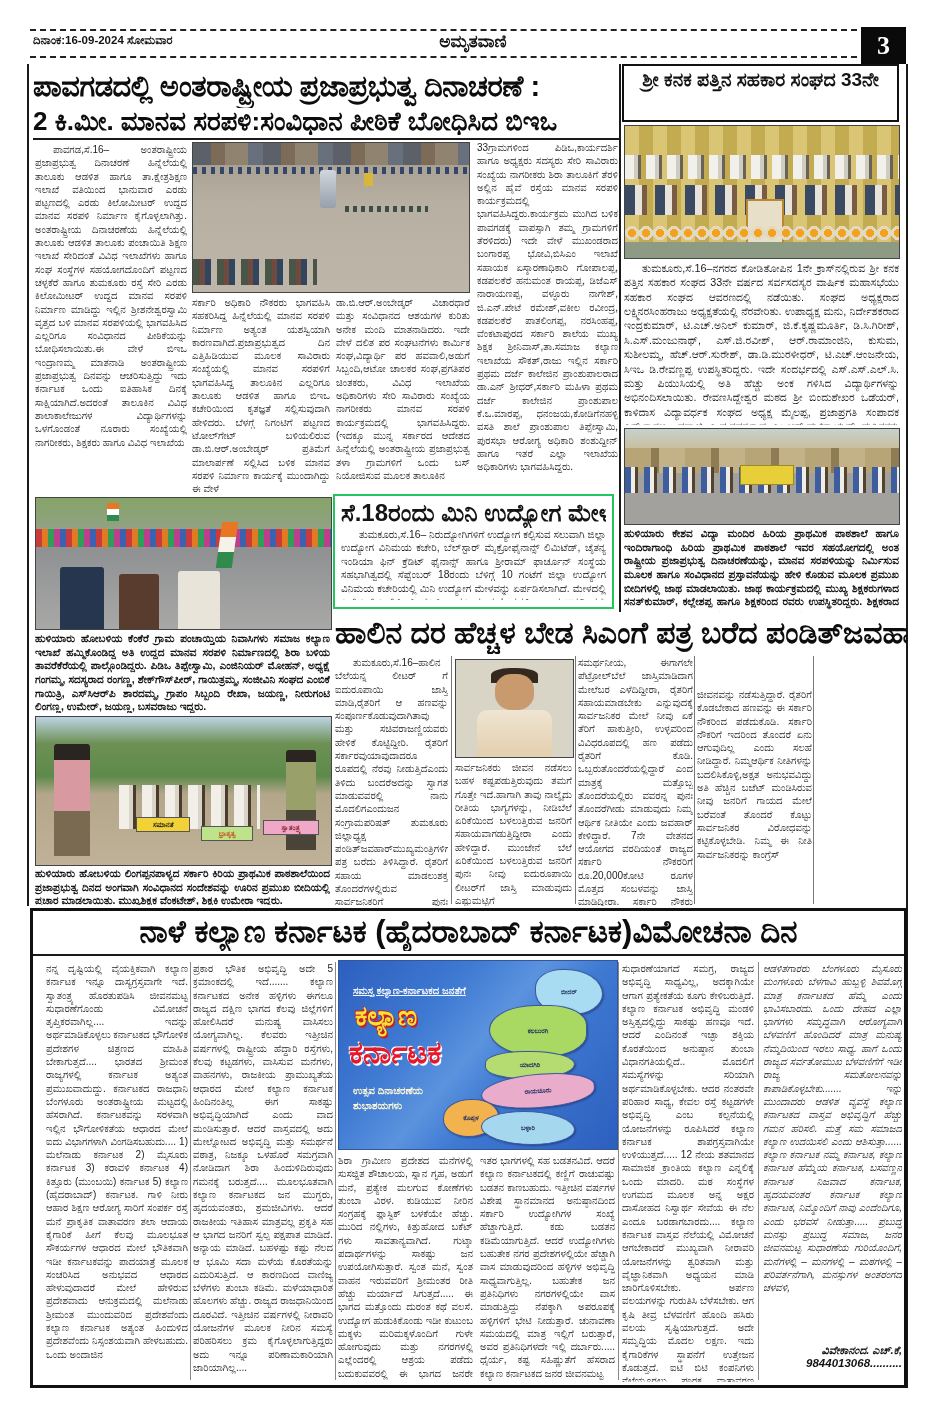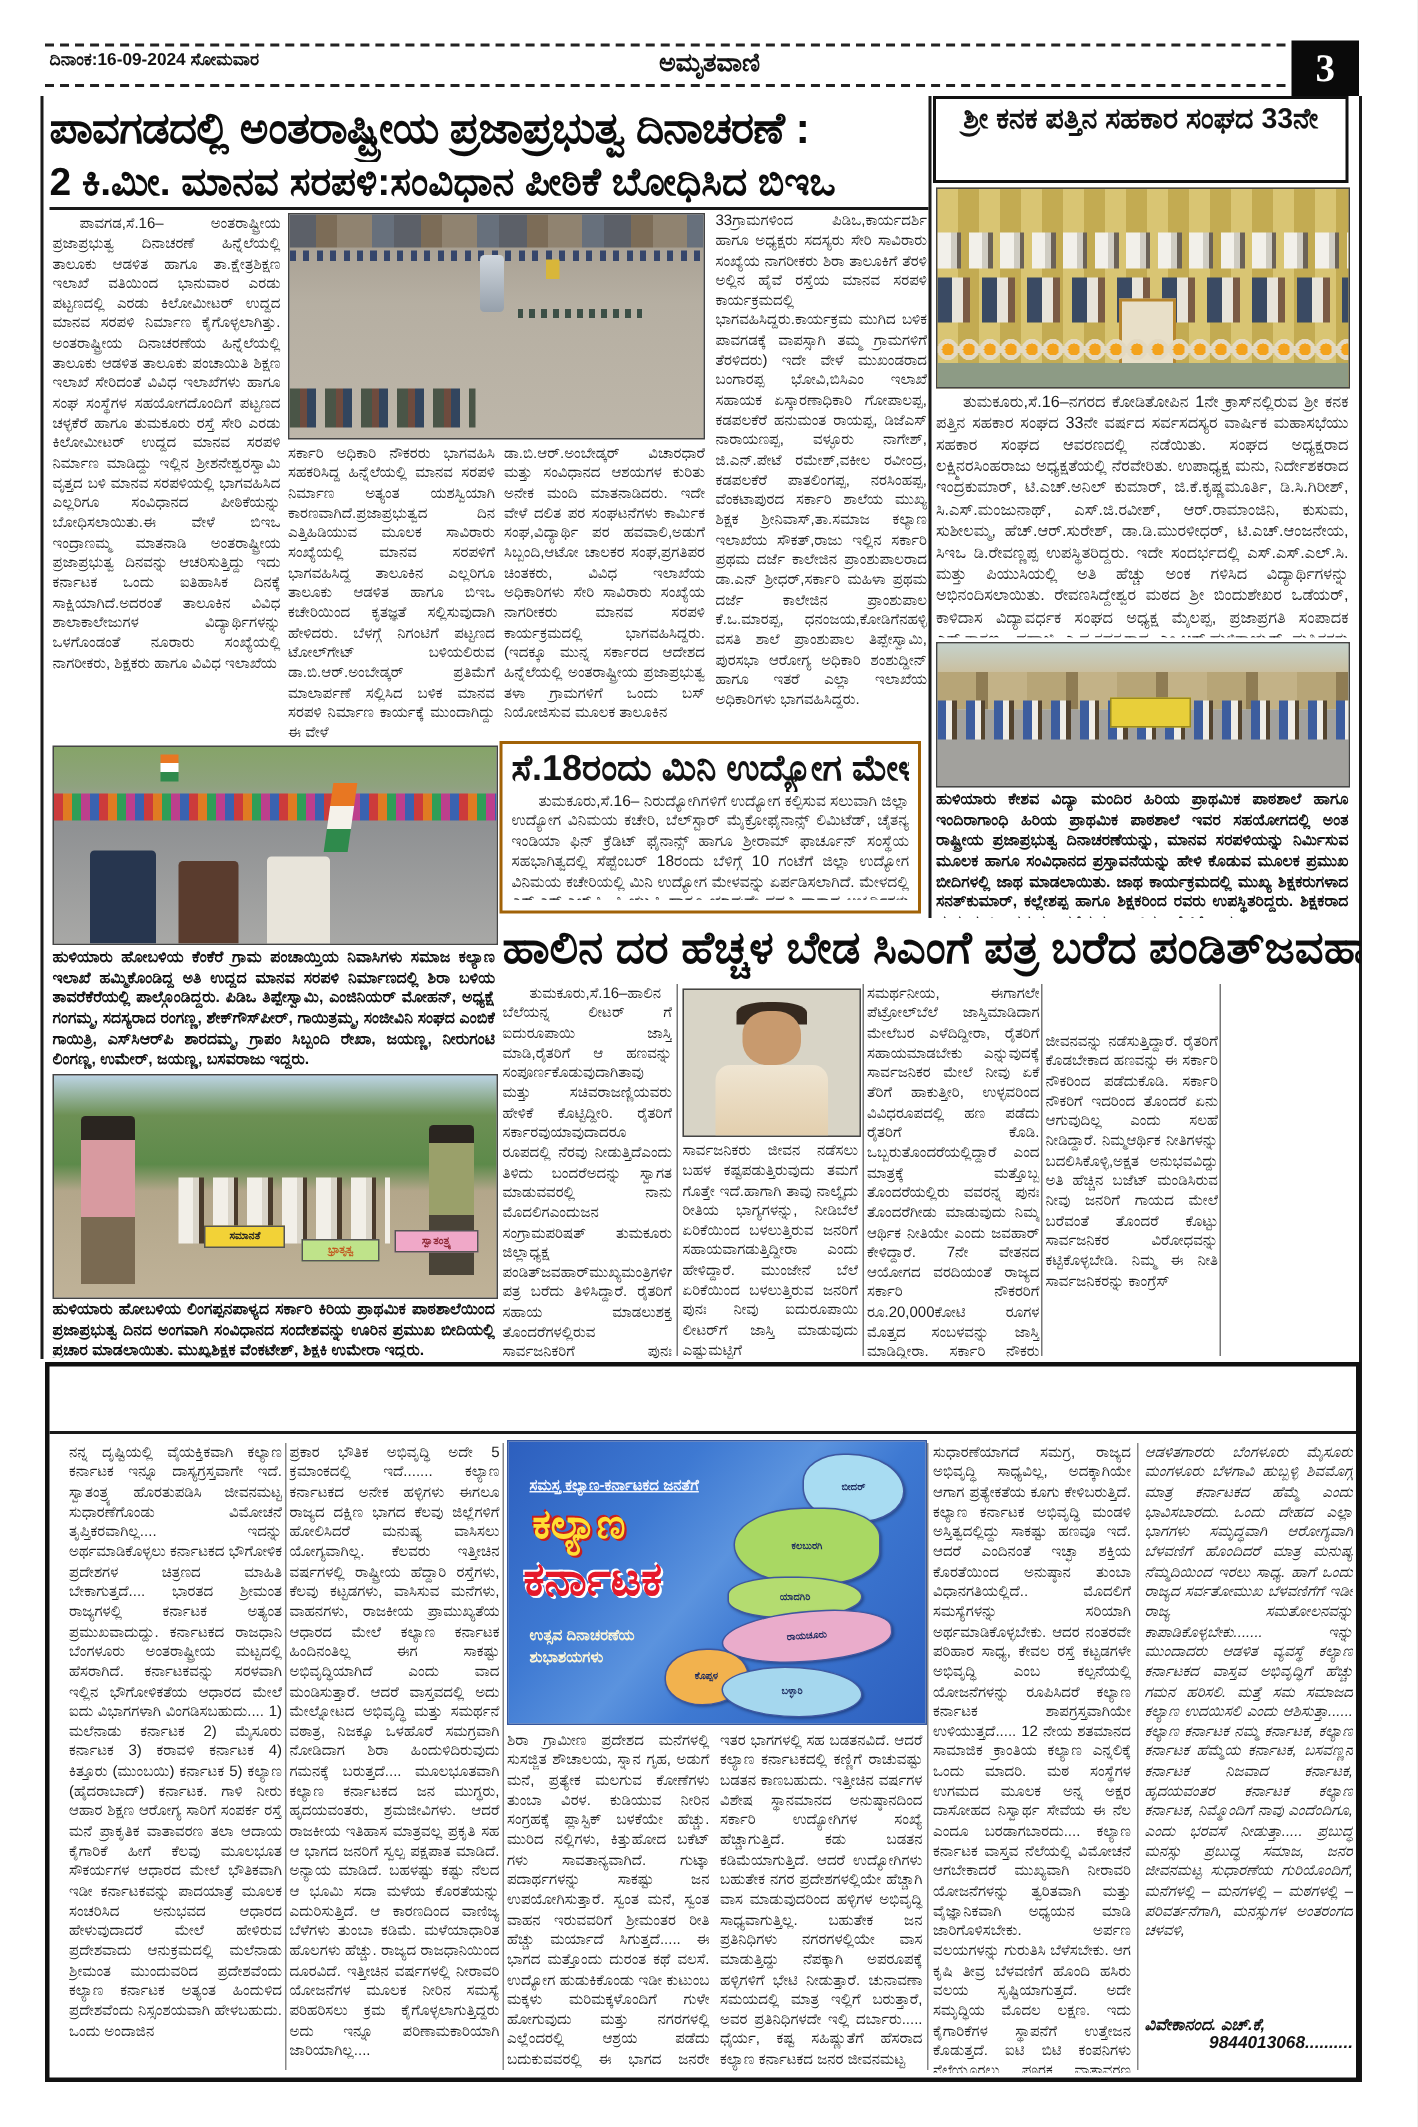--- a/index.html
+++ b/index.html
@@ -34,21 +34,21 @@
   #kanaka-photo{left:624px;top:125px;width:274px;height:132px;background:#c9b77d;}
   #kanaka-body{left:624px;top:261px;width:275px;height:164px;font-size:10.8px;}
   #kanaka-photo2{left:624px;top:428px;width:274px;height:95px;background:#cfd6cd;}
   #kanaka-caption{left:624px;top:527px;width:275px;height:85px;}
   
   #lphotoA{left:35px;top:497px;width:295px;height:131px;background:linear-gradient(180deg,#86a468 0%,#8fa27f 20%,#9aa08e 26%,#8f9092 34%,#a0a0a0 100%);}
   #lcaptionA{left:35px;top:632px;width:295px;height:81px;}
   #lphotoB{left:35px;top:716px;width:295px;height:148px;background:linear-gradient(180deg,#bcd4e4 0%,#6d9054 18%,#5d8a4a 40%,#b3a68a 52%,#bfb298 100%);}
   #lcaptionB{left:35px;top:867px;width:295px;height:38px;}
   
-  #jobfair-box{left:333px;top:494px;width:281px;height:115px;border:2px solid #a16207;box-sizing:border-box;padding:2px 6px;}
+  #jobfair-box{left:333px;top:494px;width:281px;height:115px;border:2px solid #22c55e;box-sizing:border-box;padding:2px 6px;}
   #jobfair-headline{font-size:24px;line-height:30px;font-weight:700;text-align:left;white-space:nowrap;overflow:hidden;}
   #jobfair-body{font-size:10.3px;line-height:1.3;text-align:justify;overflow:hidden;height:72px;}
   
   #milk-headline{left:335px;top:612px;width:572px;height:42px;font-size:30px;line-height:42px;text-align:center;white-space:nowrap;}
   #milk-colA{left:335px;top:656px;width:113px;height:250px;}
   #milk-photo{left:455px;top:659px;width:117px;height:97px;background:#d8d4c6;}
   #milk-under{left:455px;top:761px;width:117px;height:145px;}
   #milk-colB{left:578px;top:656px;width:115px;height:250px;}
   #milk-colC{left:697px;top:688px;width:115px;height:250px;}
   #milk-colD{left:817px;top:656px;width:88px;height:250px;}
@@ -179,20 +179,21 @@
   </div>
   <div class="abs body-txt kn" id="milk-under">ಸಾರ್ವಜನಿಕರು ಜೀವನ ನಡೆಸಲು ಬಹಳ ಕಷ್ಟಪಡುತ್ತಿರುವುದು ತಮಗೆ ಗೊತ್ತೇ ಇದೆ.ಹಾಗಾಗಿ ತಾವು ನಾಲ್ಕೈದು ರೀತಿಯ ಭಾಗ್ಯಗಳನ್ನು, ನೀಡಿಬೆಲೆ ಏರಿಕೆಯಿಂದ ಬಳಲುತ್ತಿರುವ ಜನರಿಗೆ ಸಹಾಯವಾಗಡುತ್ತಿದ್ದೀರಾ ಎಂದು ಹೇಳಿದ್ದಾರೆ. ಮುಂಜೇನೆ ಬೆಲೆ ಏರಿಕೆಯಿಂದ ಬಳಲುತ್ತಿರುವ ಜನರಿಗೆ ಪುನಃ ನೀವು ಐದುರೂಪಾಯಿ ಲೀಟರ್‌ಗೆ ಜಾಸ್ತಿ ಮಾಡುವುದು ಎಷ್ಟುಮಟ್ಟಿಗೆ</div>
   <div class="abs body-txt kn" id="milk-colB">ಸಮರ್ಥನೀಯ, ಈಗಾಗಲೇ ಪೆಟ್ರೋಲ್‌ಬೆಲೆ ಜಾಸ್ತಿಮಾಡಿದಾಗ ಮೇಲೆಬರ ಎಳೆದಿದ್ದೀರಾ, ರೈತರಿಗೆ ಸಹಾಯಮಾಡಬೇಕು ಎನ್ನುವುದಕ್ಕೆ ಸಾರ್ವಜನಿಕರ ಮೇಲೆ ನೀವು ಏಕೆ ತೆರಿಗೆ ಹಾಕುತ್ತೀರಿ, ಉಳ್ಳವರಿಂದ ವಿವಿಧರೂಪದಲ್ಲಿ ಹಣ ಪಡೆದು ರೈತರಿಗೆ ಕೊಡಿ. ಒಬ್ಬರುತೊಂದರೆಯಲ್ಲಿದ್ದಾರೆ ಎಂದ ಮಾತ್ರಕ್ಕೆ ಮತ್ತೊಬ್ಬ ತೊಂದರೆಯಲ್ಲಿರು ವವರನ್ನ ಪುನಃ ತೊಂದರೆಗೀಡು ಮಾಡುವುದು ನಿಮ್ಮ ಆರ್ಥಿಕ ನೀತಿಯೇ ಎಂದು ಜವಹಾರ್ ಕೇಳಿದ್ದಾರೆ. 7ನೇ ವೇತನದ ಆಯೋಗದ ವರದಿಯಂತೆ ರಾಜ್ಯದ ಸರ್ಕಾರಿ ನೌಕರರಿಗೆ ರೂ.20,000ಕೋಟಿ ರೂಗಳ ಮೊತ್ತದ ಸಂಬಳವನ್ನು ಜಾಸ್ತಿ ಮಾಡಿದ್ದೀರಾ. ಸರ್ಕಾರಿ ನೌಕರು ಈಗಾಗಲೇ ಕಾಲಕಾಲಕ್ಕೆ ಶಕ್ತಿಂತೆ ಸಂಬಳ ಮತ್ತು ಭತ್ಯೆಯನ್ನು ಜಾಸ್ತಿ ಮಾಡಿಕೊಂಡು ಯಾವತೊಂದರೆ ಇಲ್ಲದ</div>
   <div class="abs body-txt kn" id="milk-colC">ಜೀವನವನ್ನು ನಡೆಸುತ್ತಿದ್ದಾರೆ. ರೈತರಿಗೆ ಕೊಡಬೇಕಾದ ಹಣವನ್ನು ಈ ಸರ್ಕಾರಿ ನೌಕರಿಂದ ಪಡೆದುಕೊಡಿ. ಸರ್ಕಾರಿ ನೌಕರಿಗೆ ಇದರಿಂದ ತೊಂದರೆ ಏನು ಆಗುವುದಿಲ್ಲ ಎಂದು ಸಲಹೆ ನೀಡಿದ್ದಾರೆ. ನಿಮ್ಮಆರ್ಥಿಕ ನೀತಿಗಳನ್ನು ಬದಲಿಸಿಕೊಳ್ಳಿ,ಅಕ್ಷತ ಅನುಭವವಿದ್ದು ಅತಿ ಹೆಚ್ಚಿನ ಬಜೆಟ್ ಮಂಡಿಸಿರುವ ನೀವು ಜನರಿಗೆ ಗಾಯದ ಮೇಲೆ ಬರೆವಂತೆ ತೊಂದರೆ ಕೊಟ್ಟು ಸಾರ್ವಜನಿಕರ ವಿರೋಧವನ್ನು ಕಟ್ಟಿಕೊಳ್ಳಬೇಡಿ. ನಿಮ್ಮ ಈ ನೀತಿ ಸಾರ್ವಜನಿಕರನ್ನು ಕಾಂಗ್ರೆಸ್</div>
   <div class="abs milk-rule" style="left:451px;"></div>
   <div class="abs milk-rule" style="left:575px;"></div>
   <div class="abs milk-rule" style="left:694px;"></div>
   <div class="abs milk-rule" style="left:813px;"></div>
 
   <div class="abs" id="kalyana-box"></div>
+  <div class="abs headline kn" id="kalyana-headline">ನಾಳೆ ಕಲ್ಯಾಣ ಕರ್ನಾಟಕ (ಹೈದರಾಬಾದ್ ಕರ್ನಾಟಕ)ವಿಮೋಚನಾ ದಿನ</div>
   <div class="abs rule" id="kalyana-sep"></div>
 
   <div class="abs body-txt kn kcol" id="kal-col1">ನನ್ನ ದೃಷ್ಟಿಯಲ್ಲಿ ವೈಯಕ್ತಿಕವಾಗಿ ಕಲ್ಯಾಣ ಕರ್ನಾಟಕ ಇನ್ನೂ ದಾಸ್ಯಗ್ರಸ್ತವಾಗೇ ಇದೆ. ಸ್ವಾತಂತ್ರ್ಯ ಹೊರತುಪಡಿಸಿ ಜೀವನಮಟ್ಟ ಸುಧಾರಣೆಗೊಂಡು ವಿಮೋಚನೆ ತೃಪ್ತಿಕರವಾಗಿಲ್ಲ.... ಇದನ್ನು ಅರ್ಥಮಾಡಿಕೊಳ್ಳಲು ಕರ್ನಾಟಕದ ಭೌಗೋಳಿಕ ಪ್ರದೇಶಗಳ ಚಿತ್ರಣದ ಮಾಹಿತಿ ಬೇಕಾಗುತ್ತದೆ.... ಭಾರತದ ಶ್ರೀಮಂತ ರಾಜ್ಯಗಳಲ್ಲಿ ಕರ್ನಾಟಕ ಅತ್ಯಂತ ಪ್ರಮುಖವಾದುದ್ದು. ಕರ್ನಾಟಕದ ರಾಜಧಾನಿ ಬೆಂಗಳೂರು ಅಂತರಾಷ್ಟ್ರೀಯ ಮಟ್ಟದಲ್ಲಿ ಹೆಸರಾಗಿದೆ. ಕರ್ನಾಟಕವನ್ನು ಸರಳವಾಗಿ ಇಲ್ಲಿನ ಭೌಗೋಳಿಕತೆಯ ಆಧಾರದ ಮೇಲೆ ಐದು ವಿಭಾಗಗಳಾಗಿ ವಿಂಗಡಿಸಬಹುದು.... 1) ಮಲೆನಾಡು ಕರ್ನಾಟಕ 2) ಮೈಸೂರು ಕರ್ನಾಟಕ 3) ಕರಾವಳಿ ಕರ್ನಾಟಕ 4) ಕಿತ್ತೂರು (ಮುಂಬಯಿ) ಕರ್ನಾಟಕ 5) ಕಲ್ಯಾಣ (ಹೈದರಾಬಾದ್) ಕರ್ನಾಟಕ. ಗಾಳಿ ನೀರು ಆಹಾರ ಶಿಕ್ಷಣ ಆರೋಗ್ಯ ಸಾರಿಗೆ ಸಂಪರ್ಕ ರಸ್ತೆ ಮನೆ ಪ್ರಾಕೃತಿಕ ವಾತಾವರಣ ತಲಾ ಆದಾಯ ಕೈಗಾರಿಕೆ ಹೀಗೆ ಕೆಲವು ಮೂಲಭೂತ ಸೌಕರ್ಯಗಳ ಆಧಾರದ ಮೇಲೆ ಭೌತಿಕವಾಗಿ ಇಡೀ ಕರ್ನಾಟಕವನ್ನು ಪಾದಯಾತ್ರೆ ಮೂಲಕ ಸಂಚರಿಸಿದ ಅನುಭವದ ಆಧಾರದ ಹೇಳುವುದಾದರೆ ಮೇಲೆ ಹೇಳಿರುವ ಪ್ರದೇಶವಾದು ಆನುಕ್ರಮದಲ್ಲಿ ಮಲೆನಾಡು ಶ್ರೀಮಂತ ಮುಂದುವರಿದ ಪ್ರದೇಶವೆಂದು ಕಲ್ಯಾಣ ಕರ್ನಾಟಕ ಅತ್ಯಂತ ಹಿಂದುಳಿದ ಪ್ರದೇಶವೆಂದು ನಿಸ್ಸಂಶಯವಾಗಿ ಹೇಳಬಹುದು. ಒಂದು ಅಂದಾಜಿನ</div>
   <div class="abs body-txt kn kcol" id="kal-col2">ಪ್ರಕಾರ ಭೌತಿಕ ಅಭಿವೃದ್ಧಿ ಅದೇ 5 ಕ್ರಮಾಂಕದಲ್ಲಿ ಇದೆ....... ಕಲ್ಯಾಣ ಕರ್ನಾಟಕದ ಅನೇಕ ಹಳ್ಳಿಗಳು ಈಗಲೂ ರಾಜ್ಯದ ದಕ್ಷಿಣ ಭಾಗದ ಕೆಲವು ಜಿಲ್ಲೆಗಳಿಗೆ ಹೋಲಿಸಿದರೆ ಮನುಷ್ಯ ವಾಸಿಸಲು ಯೋಗ್ಯವಾಗಿಲ್ಲ. ಕೆಲವರು ಇತ್ತೀಚಿನ ವರ್ಷಗಳಲ್ಲಿ ರಾಷ್ಟ್ರೀಯ ಹೆದ್ದಾರಿ ರಸ್ತೆಗಳು, ಕೆಲವು ಕಟ್ಟಡಗಳು, ವಾಸಿಸುವ ಮನೆಗಳು, ವಾಹನಗಳು, ರಾಜಕೀಯ ಪ್ರಾಮುಖ್ಯತೆಯ ಆಧಾರದ ಮೇಲೆ ಕಲ್ಯಾಣ ಕರ್ನಾಟಕ ಹಿಂದಿನಂತಿಲ್ಲ ಈಗ ಸಾಕಷ್ಟು ಅಭಿವೃದ್ಧಿಯಾಗಿದೆ ಎಂದು ವಾದ ಮಂಡಿಸುತ್ತಾರೆ. ಆದರೆ ವಾಸ್ತವದಲ್ಲಿ ಅದು ಮೇಲ್ನೋಟದ ಅಭಿವೃದ್ಧಿ ಮತ್ತು ಸಮರ್ಥನೆ ವಠಾತ್ರ, ನಿಜಕ್ಕೂ ಒಳಹೊರೆ ಸಮಗ್ರವಾಗಿ ನೋಡಿದಾಗ ಶಿರಾ ಹಿಂದುಳಿದಿರುವುದು ಗಮನಕ್ಕೆ ಬರುತ್ತದೆ.... ಮೂಲಭೂತವಾಗಿ ಕಲ್ಯಾಣ ಕರ್ನಾಟಕದ ಜನ ಮುಗ್ಧರು, ಹೃದಯವಂತರು, ಶ್ರಮಜೀವಿಗಳು. ಆದರೆ ರಾಜಕೀಯ ಇತಿಹಾಸ ಮಾತ್ರವಲ್ಲ ಪ್ರಕೃತಿ ಸಹ ಆ ಭಾಗದ ಜನರಿಗೆ ಸ್ವಲ್ಪ ಪಕ್ಷಪಾತ ಮಾಡಿದೆ. ಅನ್ಯಾಯ ಮಾಡಿದೆ. ಬಹಳಷ್ಟು ಕಷ್ಟು ನೆಲದ ಆ ಭೂಮಿ ಸದಾ ಮಳೆಯ ಕೊರತೆಯನ್ನು ಎದುರಿಸುತ್ತಿದೆ. ಆ ಕಾರಣದಿಂದ ವಾಣಿಜ್ಯ ಬೆಳೆಗಳು ತುಂಬಾ ಕಡಿಮೆ. ಮಳೆಯಾಧಾರಿತ ಹೊಲಗಳು ಹೆಚ್ಚು. ರಾಜ್ಯದ ರಾಜಧಾನಿಯಿಂದ ದೂರವಿದೆ. ಇತ್ತೀಚಿನ ವರ್ಷಗಳಲ್ಲಿ ನೀರಾವರಿ ಯೋಜನೆಗಳ ಮೂಲಕ ನೀರಿನ ಸಮಸ್ಯೆ ಪರಿಹರಿಸಲು ಕ್ರಮ ಕೈಗೊಳ್ಳಲಾಗುತ್ತಿದ್ದರು ಅದು ಇನ್ನೂ ಪರಿಣಾಮಕಾರಿಯಾಗಿ ಜಾರಿಯಾಗಿಲ್ಲ....</div>
 
   <div class="abs" id="map">
     <div class="abs t1 kn">ಸಮಸ್ತ ಕಲ್ಯಾಣ-ಕರ್ನಾಟಕದ ಜನತೆಗೆ</div>
     <div class="abs t2 kn">ಕಲ್ಯಾಣ</div>
     <div class="abs t3 kn">ಕರ್ನಾಟಕ</div>
     <div class="abs t4 kn">
@@ -217,21 +218,21 @@
     <div class="abs district" id="d-ballari">
         <span class="kn">ಬಳ್ಳಾರಿ</span>
       </div>
   </div>
 
   <div class="abs body-txt kn" id="kal-col3">ಶಿರಾ ಗ್ರಾಮೀಣ ಪ್ರದೇಶದ ಮನೆಗಳಲ್ಲಿ ಸುಸಜ್ಜಿತ ಶೌಚಾಲಯ, ಸ್ನಾನ ಗೃಹ, ಅಡುಗೆ ಮನೆ, ಪ್ರತ್ಯೇಕ ಮಲಗುವ ಕೋಣೆಗಳು ತುಂಬಾ ವಿರಳ. ಕುಡಿಯುವ ನೀರಿನ ಸಂಗ್ರಹಕ್ಕೆ ಪ್ಲಾಸ್ಟಿಕ್ ಬಳಕೆಯೇ ಹೆಚ್ಚು. ಮುರಿದ ನಲ್ಲಿಗಳು, ಕಿತ್ತುಹೋದ ಬಕೆಟ್ ಗಳು ಸಾವತಾನ್ಯವಾಗಿದೆ. ಗುಟ್ಕಾ ಪದಾರ್ಥಗಳನ್ನು ಸಾಕಷ್ಟು ಜನ ಉಪಯೋಗಿಸುತ್ತಾರೆ. ಸ್ವಂತ ಮನೆ, ಸ್ವಂತ ವಾಹನ ಇರುವವರಿಗೆ ಶ್ರೀಮಂತರ ರೀತಿ ಹೆಚ್ಚು ಮರ್ಯಾದೆ ಸಿಗುತ್ತದೆ..... ಈ ಭಾಗದ ಮತ್ತೊಂದು ದುರಂತ ಕಥೆ ವಲಸೆ. ಉದ್ಯೋಗ ಹುಡುಕಿಕೊಂಡು ಇಡೀ ಕುಟುಂಬ ಮಕ್ಕಳು ಮರಿಮಕ್ಕಳೊಂದಿಗೆ ಗುಳೇ ಹೋಗುವುದು ಮತ್ತು ನಗರಗಳಲ್ಲಿ ಎಲ್ಲೆಂದರಲ್ಲಿ ಆಶ್ರಯ ಪಡೆದು ಬದುಕುವವರಲ್ಲಿ ಈ ಭಾಗದ ಜನರೇ ಹೆಚ್ಚು...</div>
   <div class="abs body-txt kn" id="kal-col4">ಇತರ ಭಾಗಗಳಲ್ಲಿ ಸಹ ಬಡತನವಿದೆ. ಆದರೆ ಕಲ್ಯಾಣ ಕರ್ನಾಟಕದಲ್ಲಿ ಕಣ್ಣಿಗೆ ರಾಚುವಷ್ಟು ಬಡತನ ಕಾಣಬಹುದು. ಇತ್ತೀಚಿನ ವರ್ಷಗಳ ವಿಶೇಷ ಸ್ಥಾನಮಾನದ ಅನುಷ್ಠಾನದಿಂದ ಸರ್ಕಾರಿ ಉದ್ಯೋಗಿಗಳ ಸಂಖ್ಯೆ ಹೆಚ್ಚಾಗುತ್ತಿದೆ. ಕಡು ಬಡತನ ಕಡಿಮೆಯಾಗುತ್ತಿದೆ. ಆದರೆ ಉದ್ಯೋಗಿಗಳು ಬಹುತೇಕ ನಗರ ಪ್ರದೇಶಗಳಲ್ಲಿಯೇ ಹೆಚ್ಚಾಗಿ ವಾಸ ಮಾಡುವುದರಿಂದ ಹಳ್ಳಿಗಳ ಅಭಿವೃದ್ಧಿ ಸಾಧ್ಯವಾಗುತ್ತಿಲ್ಲ. ಬಹುತೇಕ ಜನ ಪ್ರತಿನಿಧಿಗಳು ನಗರಗಳಲ್ಲಿಯೇ ವಾಸ ಮಾಡುತ್ತಿದ್ದು ನೆಪಕ್ಕಾಗಿ ಅಪರೂಪಕ್ಕೆ ಹಳ್ಳಿಗಳಿಗೆ ಭೇಟಿ ನೀಡುತ್ತಾರೆ. ಚುನಾವಣಾ ಸಮಯದಲ್ಲಿ ಮಾತ್ರ ಇಲ್ಲಿಗೆ ಬರುತ್ತಾರೆ, ಅವರ ಪ್ರತಿನಿಧಿಗಳದೇ ಇಲ್ಲಿ ದರ್ಬಾರು..... ಧೈರ್ಯ, ಕಷ್ಟ ಸಹಿಷ್ಣುತೆಗೆ ಹೆಸರಾದ ಕಲ್ಯಾಣ ಕರ್ನಾಟಕದ ಜನರ ಜೀವನಮಟ್ಟ</div>
   <div class="abs body-txt kn kcol" id="kal-col5">ಸುಧಾರಣೆಯಾಗದೆ ಸಮಗ್ರ, ರಾಜ್ಯದ ಅಭಿವೃದ್ಧಿ ಸಾಧ್ಯವಿಲ್ಲ, ಅದಕ್ಕಾಗಿಯೇ ಆಗಾಗ ಪ್ರತ್ಯೇಕತೆಯ ಕೂಗು ಕೇಳಿಬರುತ್ತಿದೆ. ಕಲ್ಯಾಣ ಕರ್ನಾಟಕ ಅಭಿವೃದ್ಧಿ ಮಂಡಳಿ ಅಸ್ತಿತ್ವದಲ್ಲಿದ್ದು ಸಾಕಷ್ಟು ಹಣವೂ ಇದೆ. ಆದರೆ ಎಂದಿನಂತೆ ಇಚ್ಛಾ ಶಕ್ತಿಯ ಕೊರತೆಯಿಂದ ಅನುಷ್ಠಾನ ತುಂಬಾ ವಿಧಾನಗತಿಯಲ್ಲಿದೆ.. ಮೊದಲಿಗೆ ಸಮಸ್ಯೆಗಳನ್ನು ಸರಿಯಾಗಿ ಅರ್ಥಮಾಡಿಕೊಳ್ಳಬೇಕು. ಆದರ ನಂತರವೇ ಪರಿಹಾರ ಸಾಧ್ಯ, ಕೇವಲ ರಸ್ತೆ ಕಟ್ಟಡಗಳೇ ಅಭಿವೃದ್ಧಿ ಎಂಬ ಕಲ್ಪನೆಯಲ್ಲಿ ಯೋಜನೆಗಳನ್ನು ರೂಪಿಸಿದರೆ ಕಲ್ಯಾಣ ಕರ್ನಾಟಕ ಶಾಪಗ್ರಸ್ತವಾಗಿಯೇ ಉಳಿಯುತ್ತದೆ..... 12 ನೇಯ ಶತಮಾನದ ಸಾಮಾಜಿಕ ಕ್ರಾಂತಿಯ ಕಲ್ಯಾಣ ಎನ್ನಲಿಕ್ಕೆ ಒಂದು ಮಾದರಿ. ಮಠ ಸಂಸ್ಥೆಗಳ ಉಗಮದ ಮೂಲಕ ಅನ್ನ ಅಕ್ಷರ ದಾಸೋಹದ ನಿಸ್ವಾರ್ಥ ಸೇವೆಯ ಈ ನೆಲ ಎಂದೂ ಬರಡಾಗಬಾರದು.... ಕಲ್ಯಾಣ ಕರ್ನಾಟಕ ವಾಸ್ತವ ನೆಲೆಯಲ್ಲಿ ವಿಮೋಚನೆ ಆಗಬೇಕಾದರೆ ಮುಖ್ಯವಾಗಿ ನೀರಾವರಿ ಯೋಜನೆಗಳನ್ನು ತ್ವರಿತವಾಗಿ ಮತ್ತು ವೈಜ್ಞಾನಿಕವಾಗಿ ಅಧ್ಯಯನ ಮಾಡಿ ಜಾರಿಗೊಳಿಸಬೇಕು. ಅರ್ಪಣ ವಲಯಗಳನ್ನು ಗುರುತಿಸಿ ಬೆಳೆಸಬೇಕು. ಆಗ ಕೃಷಿ ತೀವ್ರ ಬೆಳವಣಿಗೆ ಹೊಂದಿ ಹಸಿರು ವಲಯ ಸೃಷ್ಟಿಯಾಗುತ್ತದೆ. ಅದೇ ಸಮೃದ್ಧಿಯ ಮೊದಲ ಲಕ್ಷಣ. ಇದು ಕೈಗಾರಿಕೆಗಳ ಸ್ಥಾಪನೆಗೆ ಉತ್ತೇಜನ ಕೊಡುತ್ತದೆ. ಐಟಿ ಬಿಟಿ ಕಂಪನಿಗಳು ನೆಲೆಯೂರಲು ಪೂರಕ ವಾತಾವರಣ ನಿರ್ಮಿಸುತ್ತದೆ....</div>
   <div class="abs kcol" id="kal-col6">
     <div class="body-txt kn" style="height:382px;">ಆಡಳಿತಗಾರರು ಬೆಂಗಳೂರು ಮೈಸೂರು ಮಂಗಳೂರು ಬೆಳಗಾವಿ ಹುಬ್ಬಳ್ಳಿ ಶಿವಮೊಗ್ಗ ಮಾತ್ರ ಕರ್ನಾಟಕದ ಹೆಮ್ಮೆ ಎಂದು ಭಾವಿಸಬಾರದು. ಒಂದು ದೇಹದ ಎಲ್ಲಾ ಭಾಗಗಳು ಸಮೃದ್ಧವಾಗಿ ಆರೋಗ್ಯವಾಗಿ ಬೆಳವಣಿಗೆ ಹೊಂದಿದರೆ ಮಾತ್ರ ಮನುಷ್ಯ ನೆಮ್ಮದಿಯಿಂದ ಇರಲು ಸಾಧ್ಯ. ಹಾಗೆ ಒಂದು ರಾಜ್ಯದ ಸರ್ವತೋಮುಖ ಬೆಳವಣಿಗೆಗೆ ಇಡೀ ರಾಜ್ಯ ಸಮತೋಲನವನ್ನು ಕಾಪಾಡಿಕೊಳ್ಳಬೇಕು....... ಇನ್ನು ಮುಂದಾದರು ಆಡಳಿತ ವ್ಯವಸ್ಥೆ ಕಲ್ಯಾಣ ಕರ್ನಾಟಕದ ವಾಸ್ತವ ಅಭಿವೃದ್ಧಿಗೆ ಹೆಚ್ಚು ಗಮನ ಹರಿಸಲಿ. ಮತ್ತೆ ಸಮ ಸಮಾಜದ ಕಲ್ಯಾಣ ಉದಯಿಸಲಿ ಎಂದು ಆಶಿಸುತ್ತಾ...... ಕಲ್ಯಾಣ ಕರ್ನಾಟಕ ನಮ್ಮ ಕರ್ನಾಟಕ, ಕಲ್ಯಾಣ ಕರ್ನಾಟಕ ಹೆಮ್ಮೆಯ ಕರ್ನಾಟಕ, ಬಸವಣ್ಣನ ಕರ್ನಾಟಕ ನಿಜವಾದ ಕರ್ನಾಟಕ, ಹೃದಯವಂತರ ಕರ್ನಾಟಕ ಕಲ್ಯಾಣ ಕರ್ನಾಟಕ, ನಿಮ್ಮೊಂದಿಗೆ ನಾವು ಎಂದೆಂದಿಗೂ, ಎಂದು ಭರವಸೆ ನೀಡುತ್ತಾ..... ಪ್ರಬುದ್ಧ ಮನಸ್ಸು ಪ್ರಬುದ್ಧ ಸಮಾಜ, ಜನರ ಜೀವನಮಟ್ಟ ಸುಧಾರಣೆಯ ಗುರಿಯೊಂದಿಗೆ, ಮನೆಗಳಲ್ಲಿ – ಮನಗಳಲ್ಲಿ – ಮಠಗಳಲ್ಲಿ – ಪರಿವರ್ತನೆಗಾಗಿ, ಮನಸ್ಸುಗಳ ಅಂತರಂಗದ ಚಳವಳಿ,</div>
-    <div class="kn" style="font-weight:700;font-size:11px;">ವಿವೇಕಾನಂದ. ಎಚ್.ಕೆ,</div>
+    <div class="kn" style="text-align:right;font-weight:700;font-size:11px;">ವಿವೇಕಾನಂದ. ಎಚ್.ಕೆ,</div>
     <div class="kn" style="text-align:right;font-weight:700;font-size:11.5px;">9844013068..........</div>
   </div>
 
   <div class="abs kal-rule" style="left:190px;"></div>
   <div class="abs kal-rule" style="left:335px;"></div>
   <div class="abs kal-rule" style="left:618px;"></div>
   <div class="abs kal-rule" style="left:758px;"></div>
 
 </div>
 

